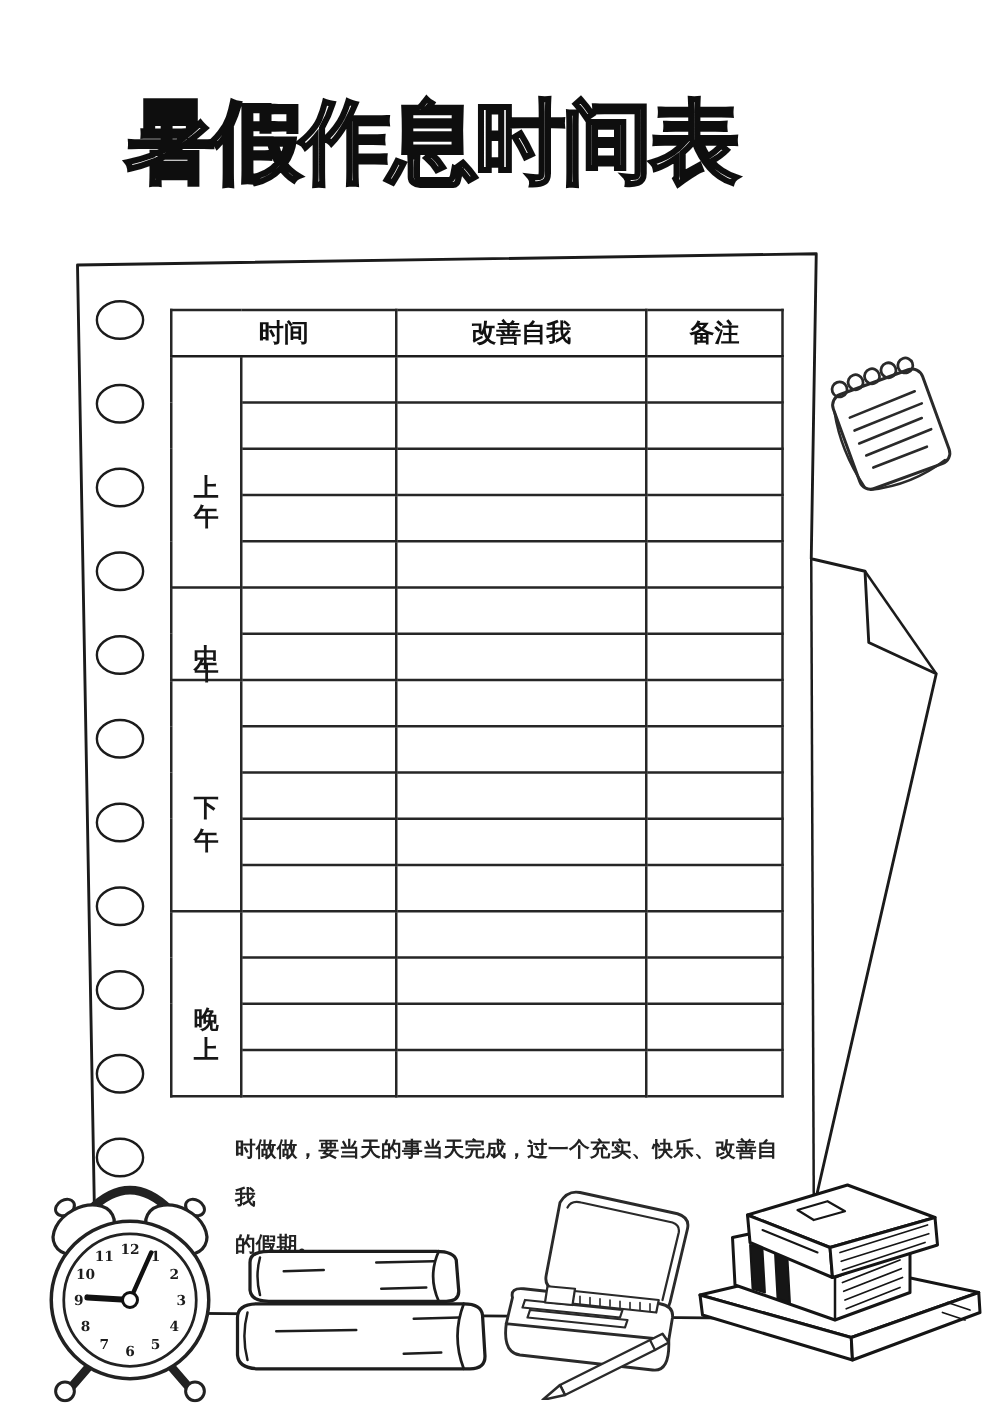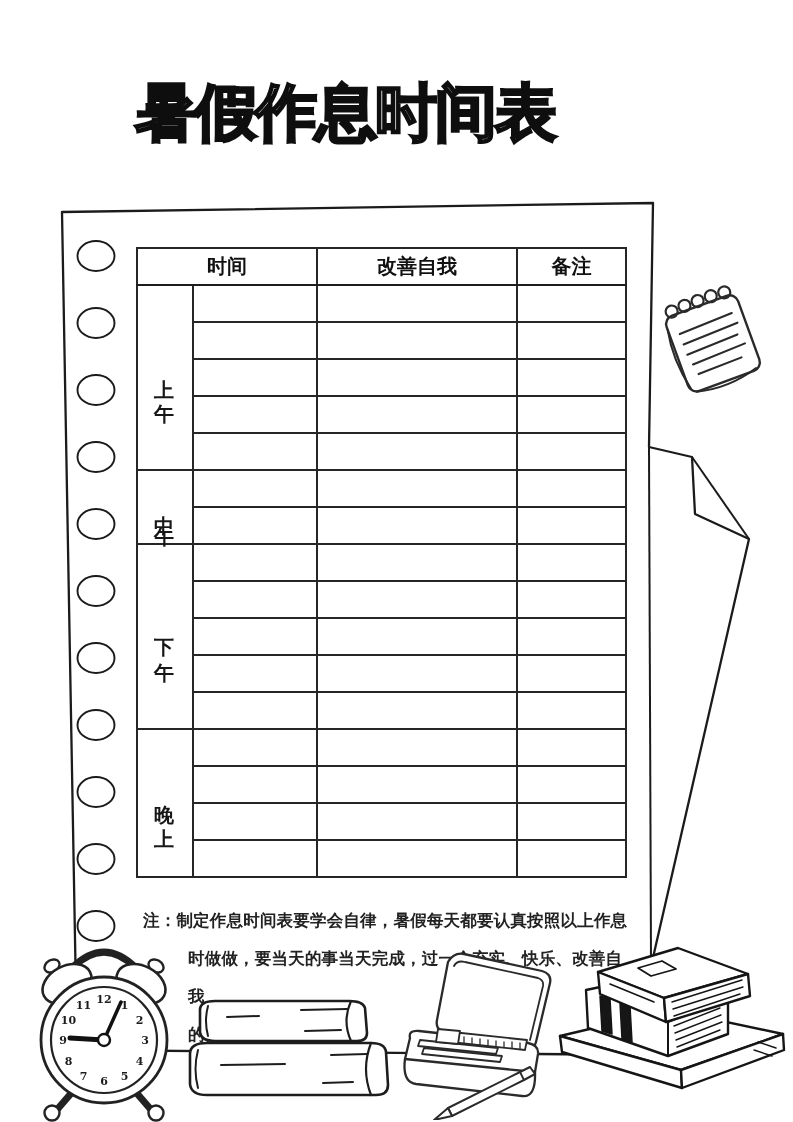--- a/index.html
+++ b/index.html
@@ -3,21 +3,21 @@
 <meta charset="utf-8">
 <style>
   html,body{margin:0;padding:0;}
   body{
     width:793px;height:1122px;position:relative;background:#fff;overflow:hidden;
     font-family:"Liberation Sans",sans-serif;color:#1f1f1f;
   }
   
   .title{
     position:absolute;left:0;top:58px;width:690px;text-align:center;
-    font-family:"DejaVu Serif",serif;font-size:62px;font-weight:700;
+    font-family:"DejaVu Serif",serif;font-size:72px;font-weight:700;
     letter-spacing:-2px;line-height:110px;white-space:nowrap;
     color:#fff;-webkit-text-stroke:2.6px #0e0e0e;
   }
   
   .paper-svg{position:absolute;left:0;top:0;z-index:1;}
   
   table.sched{
     position:absolute;left:136px;top:247px;z-index:2;
     border-collapse:collapse;table-layout:fixed;background:transparent;
   }
@@ -174,21 +174,20 @@
       </tr>
   <tr>
         <td class="c-time"></td>
         <td class="c-act"></td>
         <td class="c-note"></td>
       </tr>
 </tbody>
   </table>
 
 <div class="note">
-  <div>注：制定作息时间表要学会自律，暑假每天都要认真按照以上作息</div>
   <div class="cont">时做做，要当天的事当天完成，过一个充实、快乐、改善自我</div>
   <div class="cont">的假期。</div>
 </div>
 
 <svg class="doodle" style="left:645px;top:272px;" width="130" height="132" viewBox="0 0 130 132">
   <g transform="rotate(-20 65 66)" fill="none" stroke="#2a2a2a" stroke-width="2.4" stroke-linecap="round">
     <rect x="28" y="32" width="76" height="80" rx="9" fill="#ffffff"></rect>
     <path d="M28,44 Q22,74 30,108" stroke-width="2"></path>
     <path d="M34,112 Q66,120 98,110" stroke-width="2"></path>
     <circle cx="38" cy="28" r="6" stroke-width="2.2"></circle>

